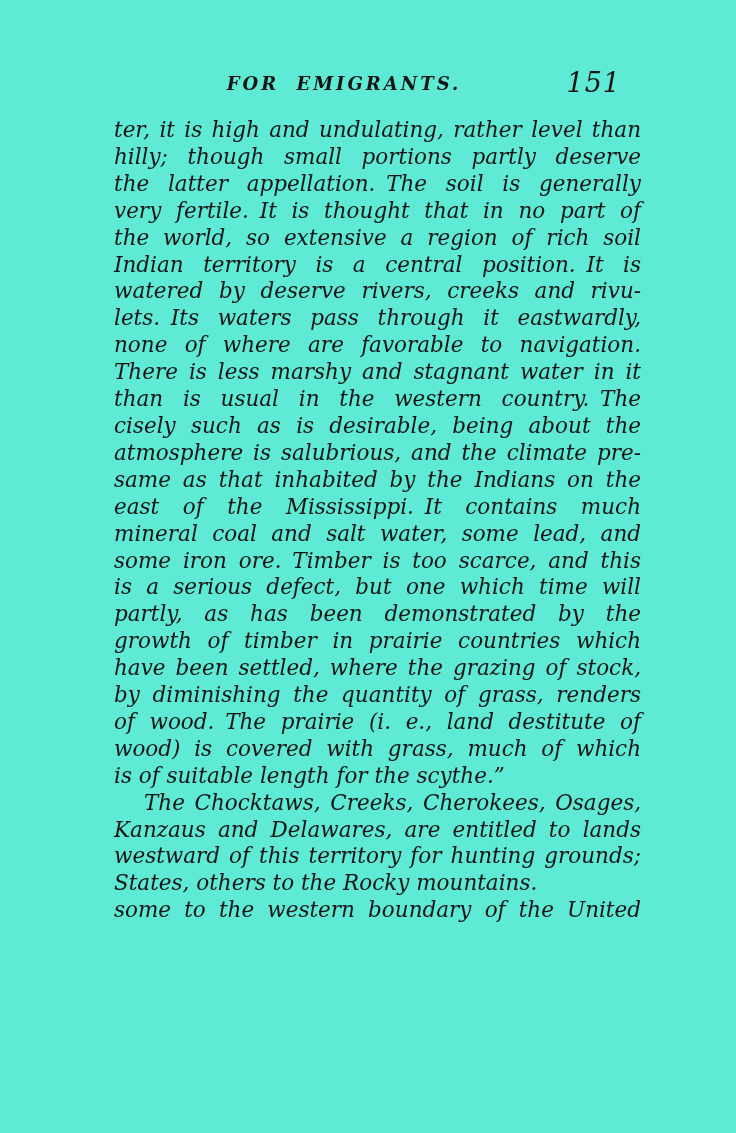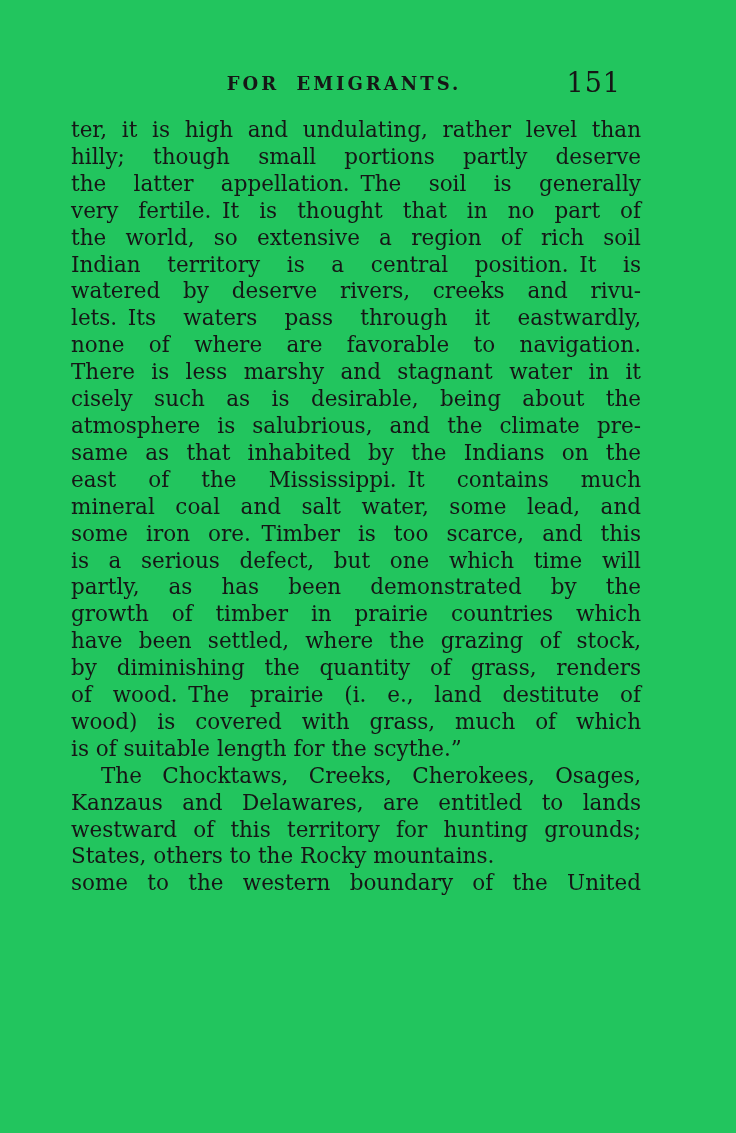--- a/index.html
+++ b/index.html
@@ -4,24 +4,25 @@
 <style>
   html, body {
     margin: 0;
     padding: 0;
     background: #ffffff;
   }
   .page {
     position: relative;
     width: 736px;
     height: 1133px;
-    background: #22c55e;
+    background: #5eead4;
     color: #161616;
     font-family: "DejaVu Serif", "Liberation Serif", serif;
     overflow: hidden;
+    font-style: italic;
   }
   .running-header {
     position: absolute;
     top: 71px;
     left: 71px;
     width: 570px;
     height: 28px;
   }
   .running-title {
     position: absolute;
@@ -51,20 +52,21 @@
     line-height: 26.9px;
   }
   .paragraph {
     margin: 0;
     padding: 0;
   }
   .text-line {
     text-align: justify;
     text-align-last: justify;
     white-space: normal;
+    margin-left: 43px;
   }
   .text-line.last-line {
     text-align-last: left;
   }
   .text-line.indented {
     text-indent: 30px;
   }
 </style>
 </head>
 <body>
@@ -79,20 +81,21 @@
         <div class="text-line">ter, it is high and undulating, rather level than</div>
         <div class="text-line">hilly; though small portions partly deserve</div>
         <div class="text-line">the latter appellation. The soil is generally</div>
         <div class="text-line">very fertile. It is thought that in no part of</div>
         <div class="text-line">the world, so extensive a region of rich soil</div>
         <div class="text-line">Indian territory is a central position. It is</div>
         <div class="text-line">watered by deserve rivers, creeks and rivu-</div>
         <div class="text-line">lets. Its waters pass through it eastwardly,</div>
         <div class="text-line">none of where are favorable to navigation.</div>
         <div class="text-line">There is less marshy and stagnant water in it</div>
+        <div class="text-line">than is usual in the western country. The</div>
         <div class="text-line">cisely such as is desirable, being about the</div>
         <div class="text-line">atmosphere is salubrious, and the climate pre-</div>
         <div class="text-line">same as that inhabited by the Indians on the</div>
         <div class="text-line">east of the Mississippi. It contains much</div>
         <div class="text-line">mineral coal and salt water, some lead, and</div>
         <div class="text-line">some iron ore. Timber is too scarce, and this</div>
         <div class="text-line">is a serious defect, but one which time will</div>
         <div class="text-line">partly, as has been demonstrated by the</div>
         <div class="text-line">growth of timber in prairie countries which</div>
         <div class="text-line">have been settled, where the grazing of stock,</div>

